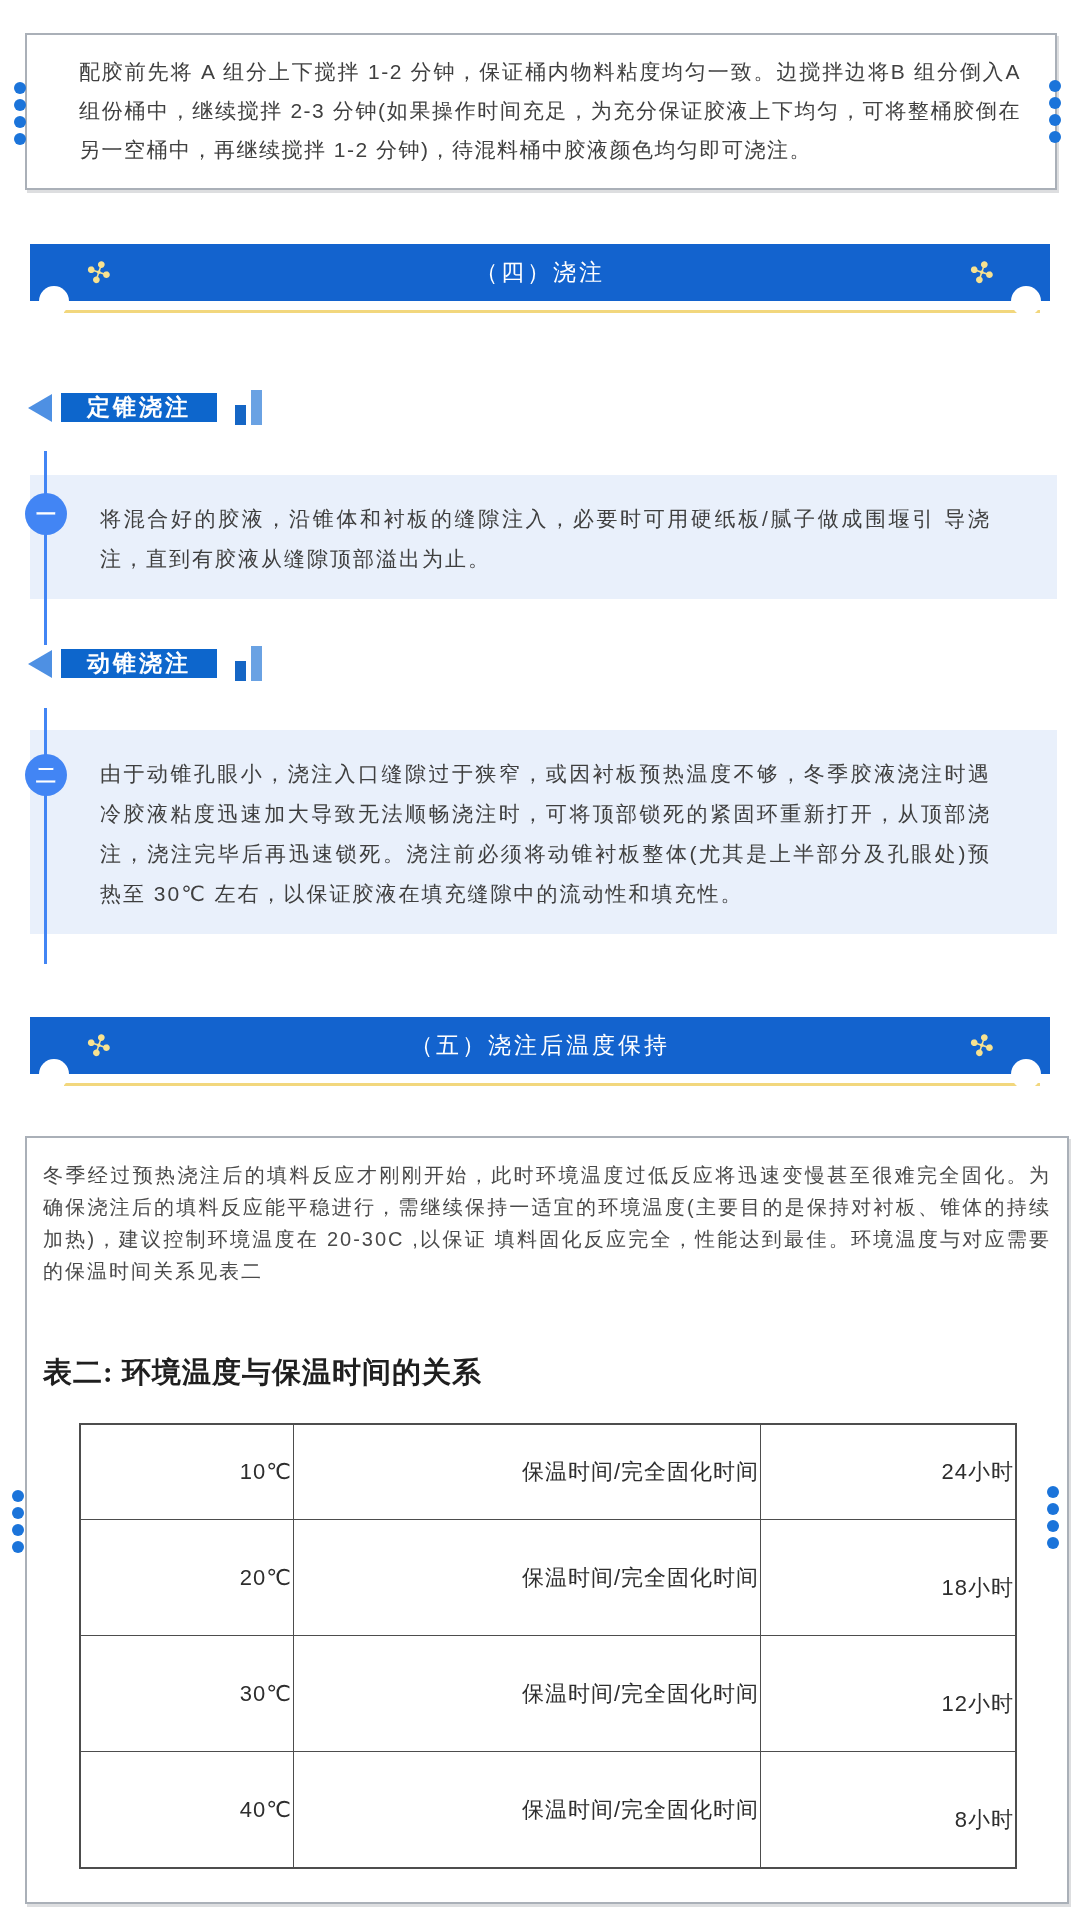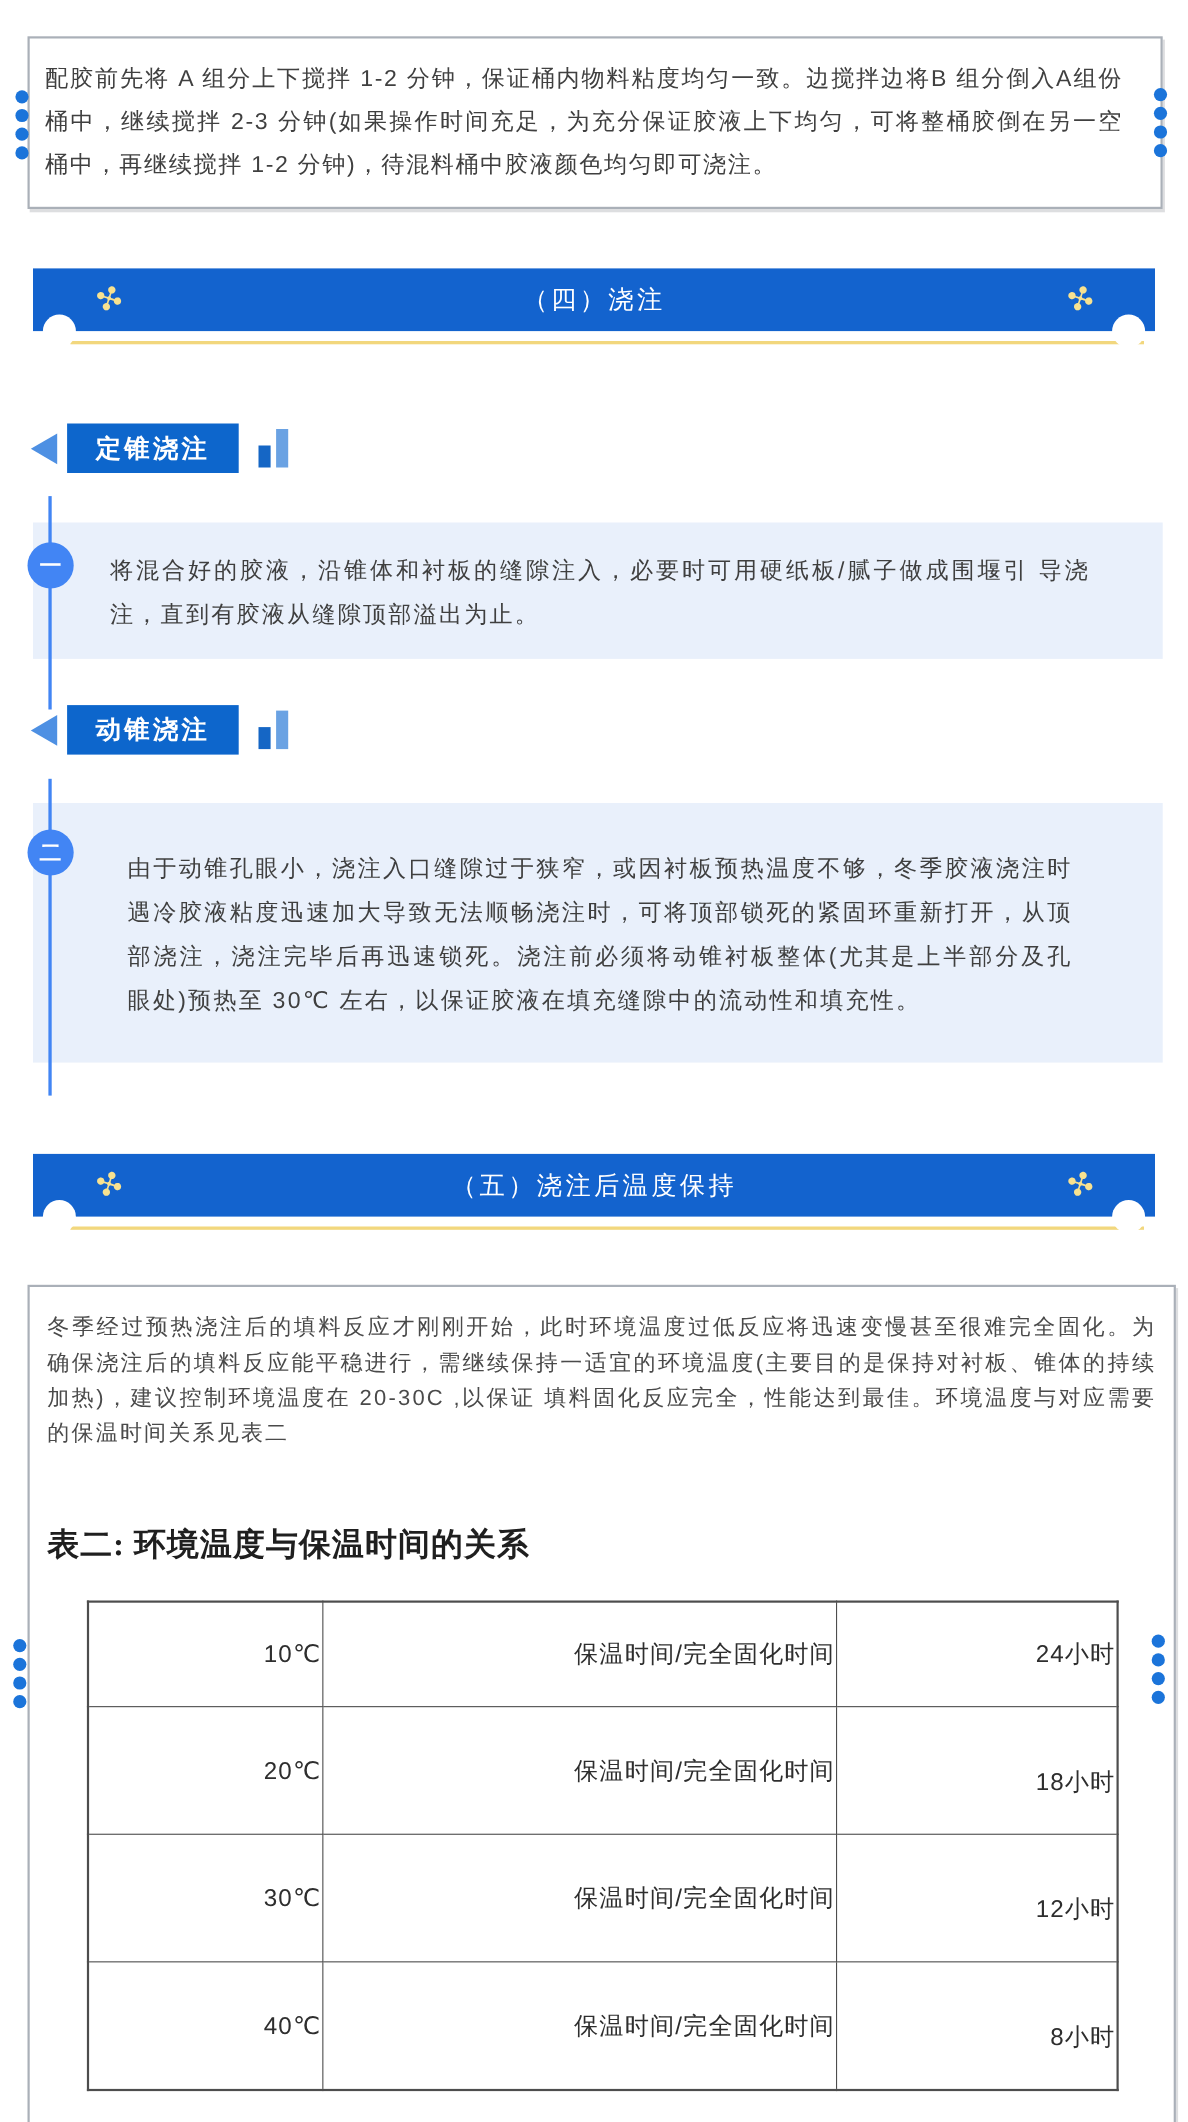--- a/index.html
+++ b/index.html
@@ -9,21 +9,21 @@
     -webkit-font-smoothing:antialiased;
   }
   
   .card{
     box-sizing:border-box;background:#fff;
     border:2px solid #aab0b8;
     box-shadow:2px 3px 0 rgba(120,125,132,.25);
   }
   .intro-card{
     margin:33px 23px 0 25px;height:157px;
-    padding:17px 34px 0 14px;
+    padding:17px 34px 0 52px;
   }
   .body-text{
     color:#404040;font-size:21px;line-height:39px;letter-spacing:1.5px;
     text-align:justify;
   }
   
   .banner{
     position:relative;margin-left:30px;width:1020px;height:57px;
     background:#1363ce;display:flex;align-items:center;justify-content:center;
   }
@@ -38,21 +38,21 @@
   .sparkle-l{left:56px;}
   .sparkle-r{right:56px;}
   .gold-line{height:3px;background:#f2d77d;margin:9px 40px 0 64px;}
   
   .label-row{display:flex;align-items:center;margin-left:28px;height:45px;}
   .tri-left{
     width:0;height:0;border-top:14px solid transparent;border-bottom:14px solid transparent;
     border-right:24px solid #4e90e3;
   }
   .label-box{
-    margin-left:9px;height:45px;padding:0 26px;background:#0d66cc;
+    margin-left:9px;height:29px;padding:0 26px;background:#0d66cc;
     display:flex;align-items:center;
     color:#fff;font-size:23px;font-weight:bold;letter-spacing:3px;
   }
   .bars{display:flex;align-items:flex-end;margin-left:18px;}
   .bar-s{width:11px;height:20px;background:#1566c5;}
   .bar-t{width:11px;height:35px;background:#6aa2e3;margin-left:5px;}
   .row1{margin-top:72px;}
   .row2{margin-top:42px;}
   
   .step-box{
@@ -170,21 +170,21 @@
   <span class="label-box">动锥浇注</span>
   <span class="bars">
     <span class="bar-s"></span>
     <span class="bar-t"></span>
   </span>
 </div>
 
 <div class="step-box step2">
   <span class="rail rail2"></span>
   <span class="num-circle num2">二</span>
-  <p class="step-text" style="margin:16px">由于动锥孔眼小，浇注入口缝隙过于狭窄，或因衬板预热温度不够，冬季胶液浇注时遇冷胶液粘度迅速加大导致无法顺畅浇注时，可将顶部锁死的紧固环重新打开，从顶部浇注，浇注完毕后再迅速锁死。浇注前必须将动锥衬板整体(尤其是上半部分及孔眼处)预热至 30℃ 左右，以保证胶液在填充缝隙中的流动性和填充性。</p>
+  <p class="step-text" style="margin:0">由于动锥孔眼小，浇注入口缝隙过于狭窄，或因衬板预热温度不够，冬季胶液浇注时遇冷胶液粘度迅速加大导致无法顺畅浇注时，可将顶部锁死的紧固环重新打开，从顶部浇注，浇注完毕后再迅速锁死。浇注前必须将动锥衬板整体(尤其是上半部分及孔眼处)预热至 30℃ 左右，以保证胶液在填充缝隙中的流动性和填充性。</p>
 </div>
 
 <div class="banner banner-2">
   <span class="sparkle sparkle-l">✣</span>
   <span class="banner-title">（五）浇注后温度保持</span>
   <span class="sparkle sparkle-r">✣</span>
   <span class="bite bite-l"></span>
   <span class="bite bite-r"></span>
 </div>
 <div class="gold-line"></div>

